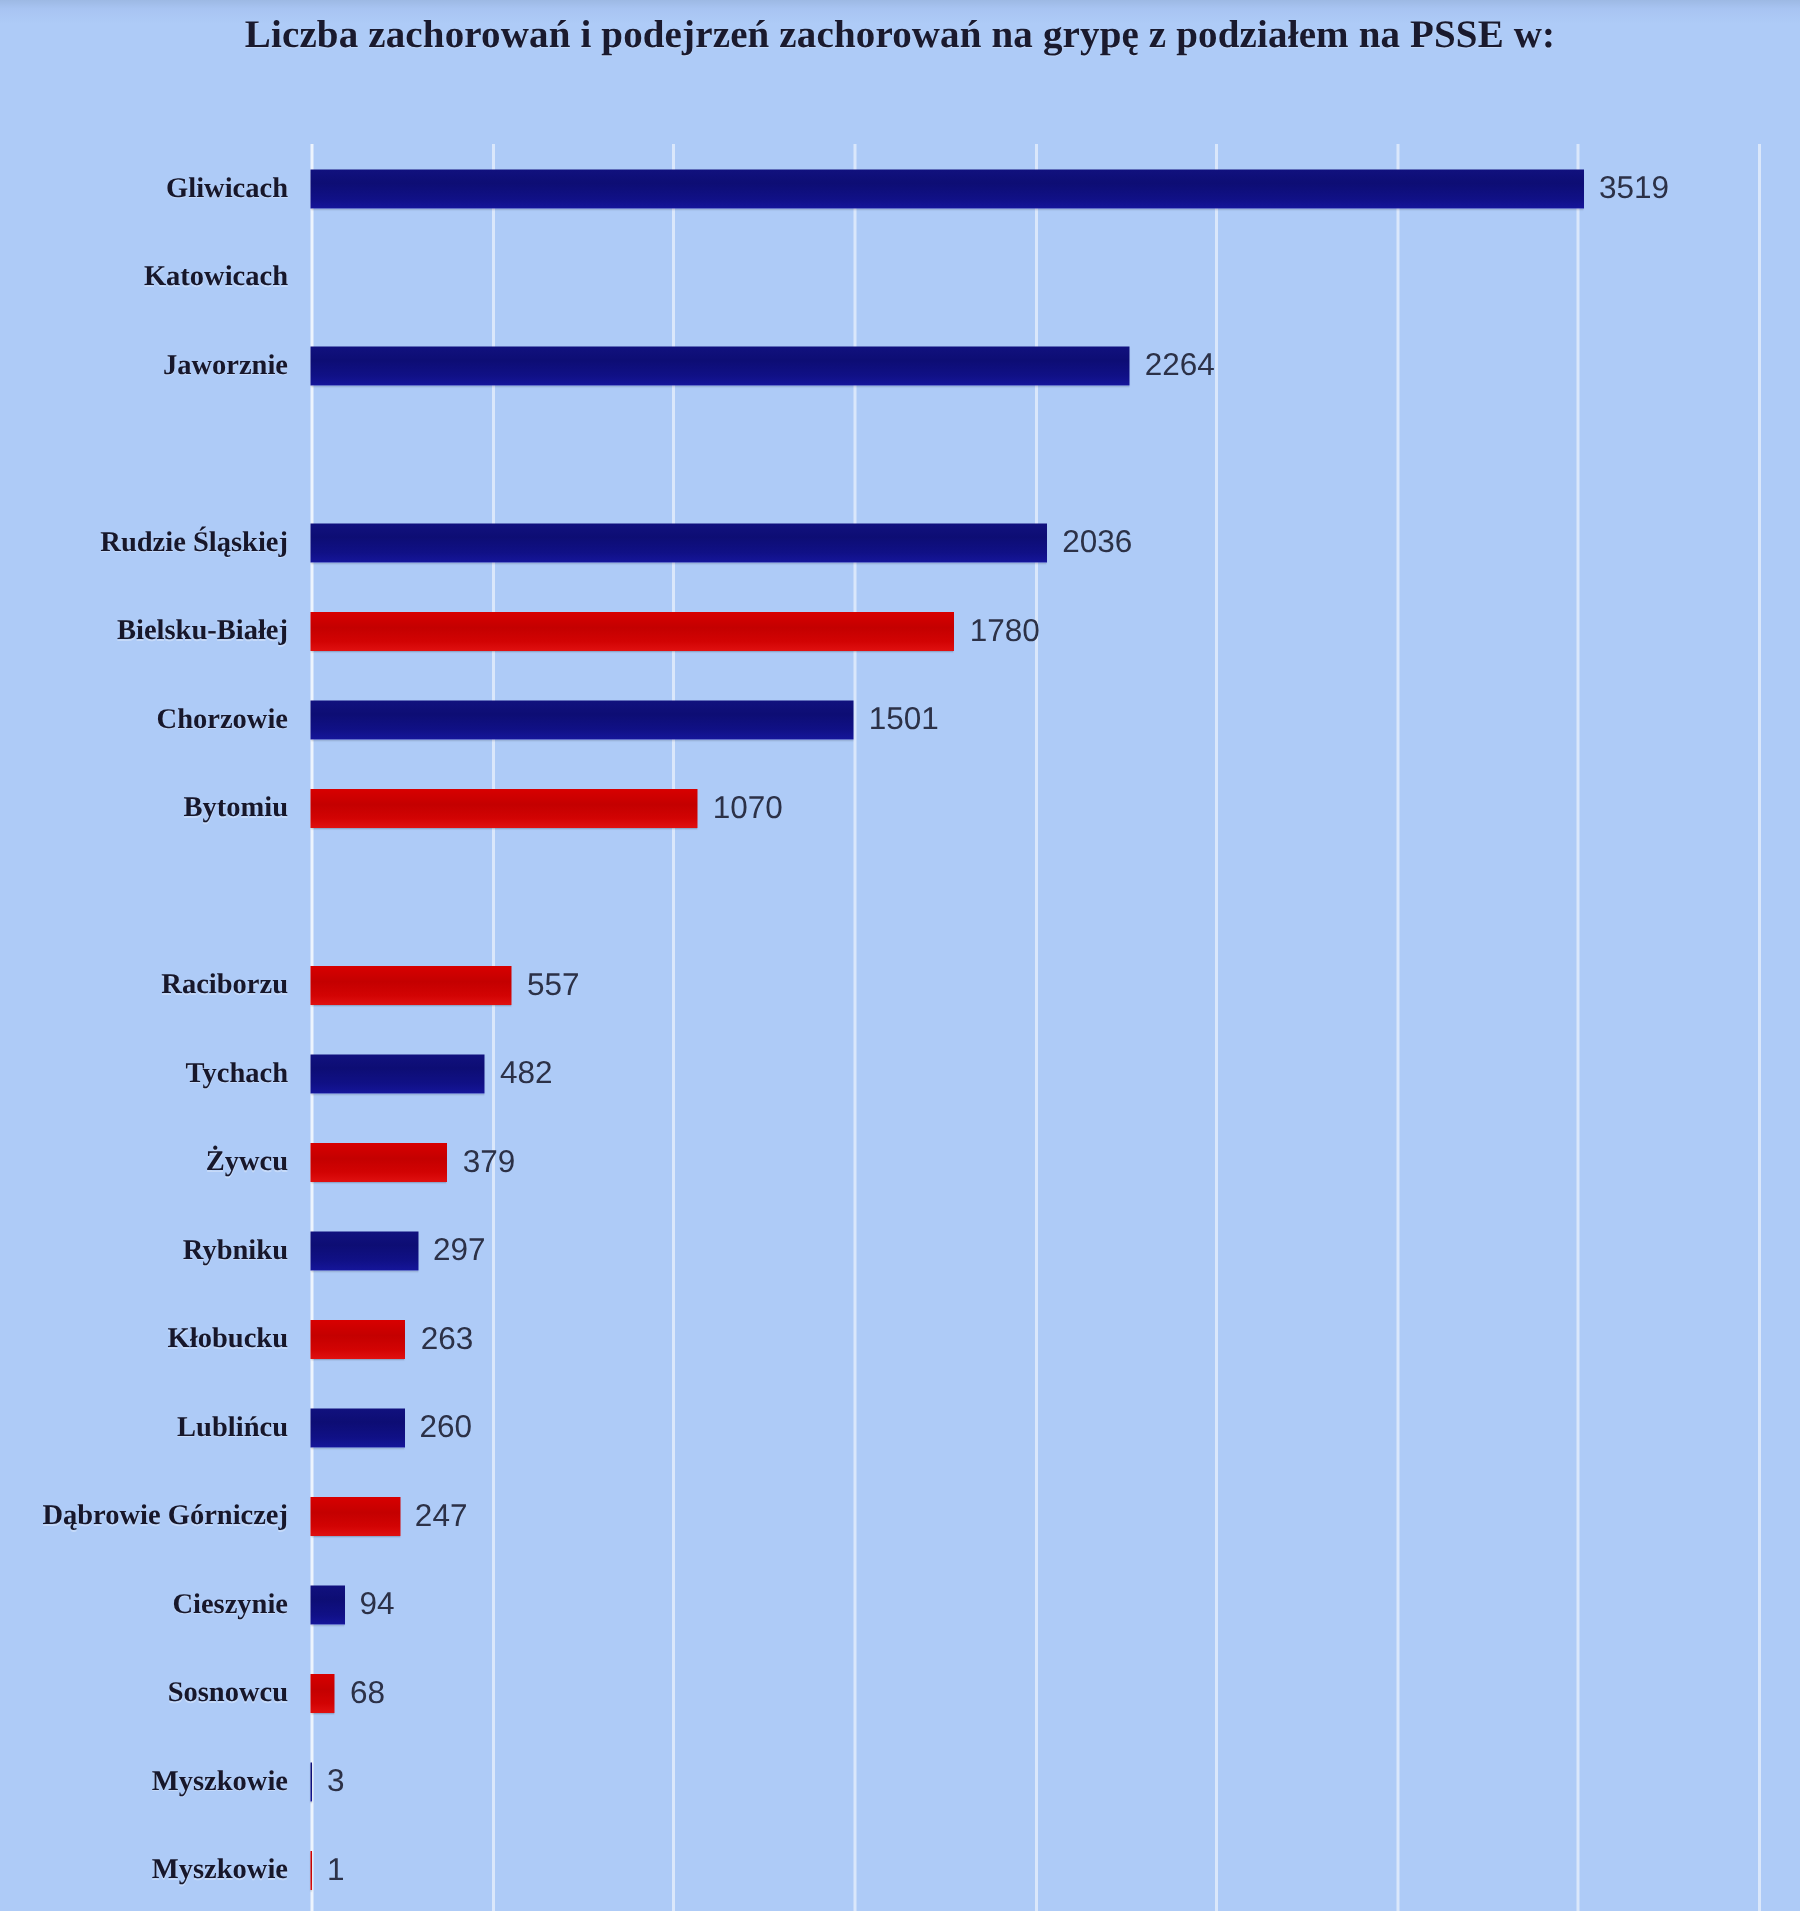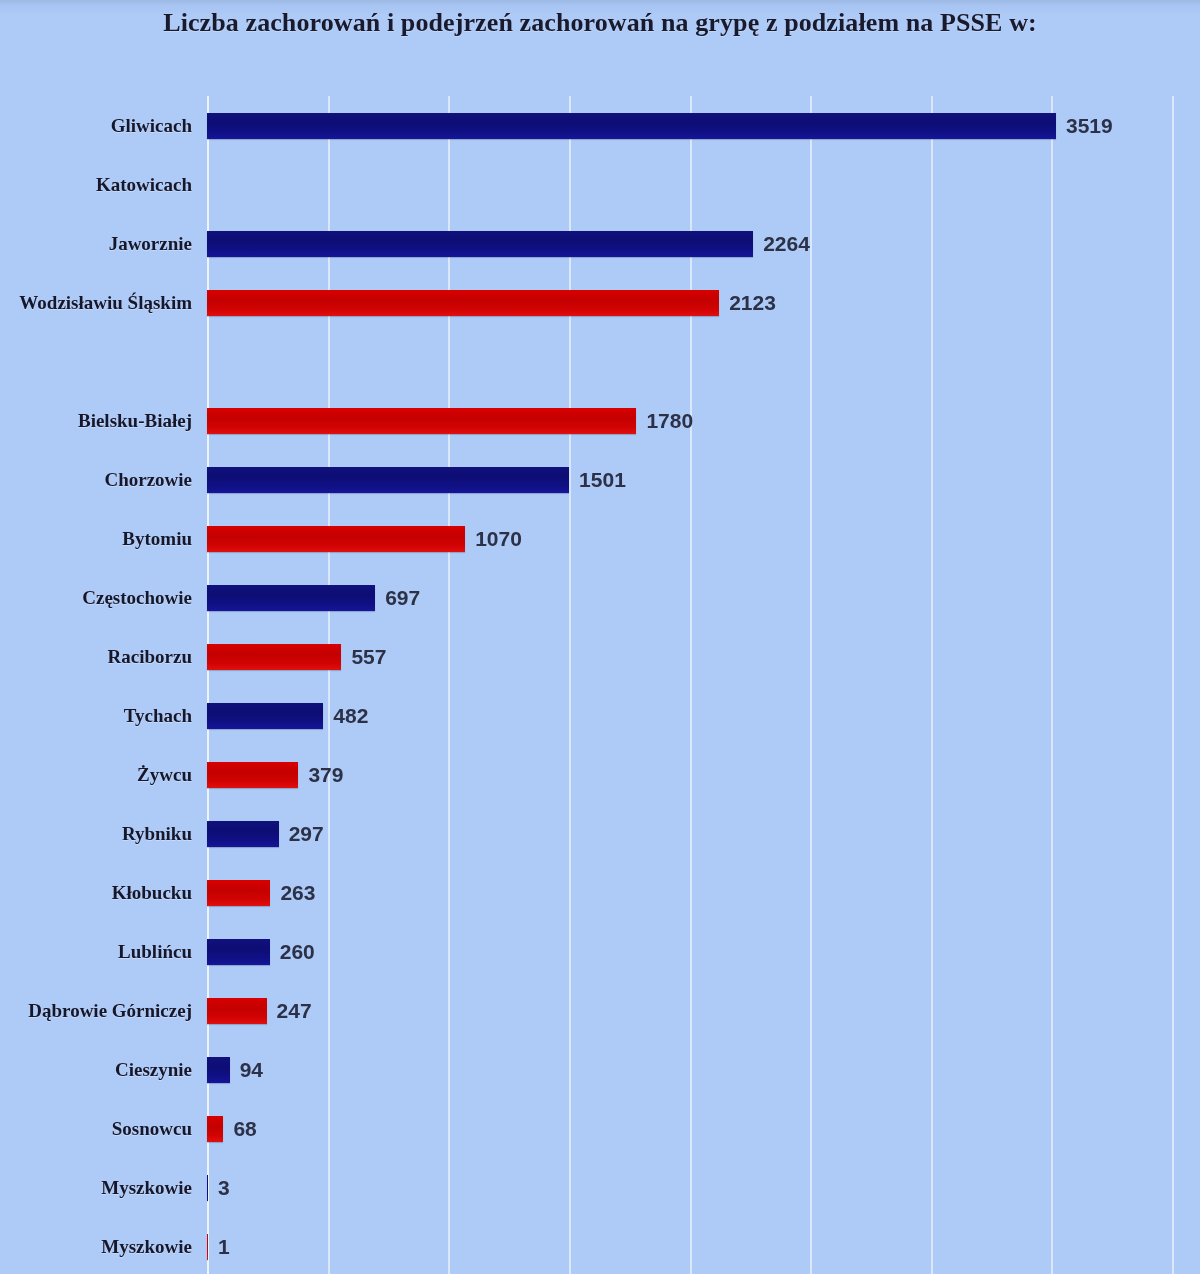--- a/index.html
+++ b/index.html
@@ -106,21 +106,21 @@
     background: linear-gradient(to bottom, #11117e 0%, #0d0d74 35%, #101086 75%, #15159a 100%);
   }
   .bar.red {
     background: linear-gradient(to bottom, #d80000 0%, #c40000 40%, #d20303 75%, #e01010 100%);
   }
 
   .bar-value {
     margin-left: 10px;
     font-family: "Liberation Sans", "DejaVu Sans", sans-serif;
     font-size: 21px;
-    font-weight: bold;
+    font-weight: normal;
     color: #2c3147;
     white-space: nowrap;
     line-height: 1;
   }
 </style>
 </head>
 <body>
 
 <div class="chart-root">
 
@@ -149,25 +149,25 @@
         <div class="row" style="top: 59px;">
           <div class="row-label">Katowicach</div>
         </div>
         <div class="row" style="top: 118px;">
           <div class="row-label">Jaworznie</div>
           <div class="bar-wrap">
             <div class="bar blue" style="width: 546.19px;"></div>
             <span class="bar-value">2264</span>
           </div>
         </div>
-        <div class="row" style="top: 177px;">
-          <div class="row-label">Wodzisławiu Śląskim</div>
-          <div class="bar-wrap">
-            <div class="bar red" style="width: 512.174px;"></div>
-            <span class="bar-value">2123</span>
+        <div class="row" style="top: 236px;">
+          <div class="row-label">Rudzie Śląskiej</div>
+          <div class="bar-wrap">
+            <div class="bar blue" style="width: 491.185px;"></div>
+            <span class="bar-value">2036</span>
           </div>
         </div>
         <div class="row" style="top: 295px;">
           <div class="row-label">Bielsku-Białej</div>
           <div class="bar-wrap">
             <div class="bar red" style="width: 429.425px;"></div>
             <span class="bar-value">1780</span>
           </div>
         </div>
         <div class="row" style="top: 354px;">
@@ -177,27 +177,20 @@
             <span class="bar-value">1501</span>
           </div>
         </div>
         <div class="row" style="top: 413px;">
           <div class="row-label">Bytomiu</div>
           <div class="bar-wrap">
             <div class="bar red" style="width: 258.137px;"></div>
             <span class="bar-value">1070</span>
           </div>
         </div>
-        <div class="row" style="top: 472px;">
-          <div class="row-label">Częstochowie</div>
-          <div class="bar-wrap">
-            <div class="bar blue" style="width: 168.151px;"></div>
-            <span class="bar-value">697</span>
-          </div>
-        </div>
         <div class="row" style="top: 531px;">
           <div class="row-label">Raciborzu</div>
           <div class="bar-wrap">
             <div class="bar red" style="width: 134.376px;"></div>
             <span class="bar-value">557</span>
           </div>
         </div>
         <div class="row" style="top: 590px;">
           <div class="row-label">Tychach</div>
           <div class="bar-wrap">

